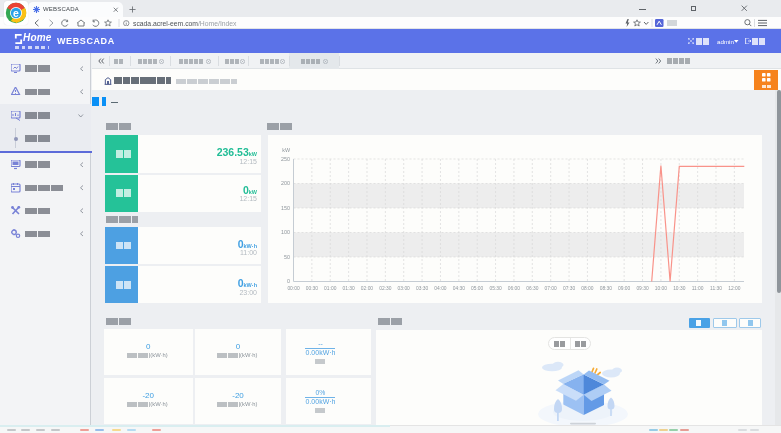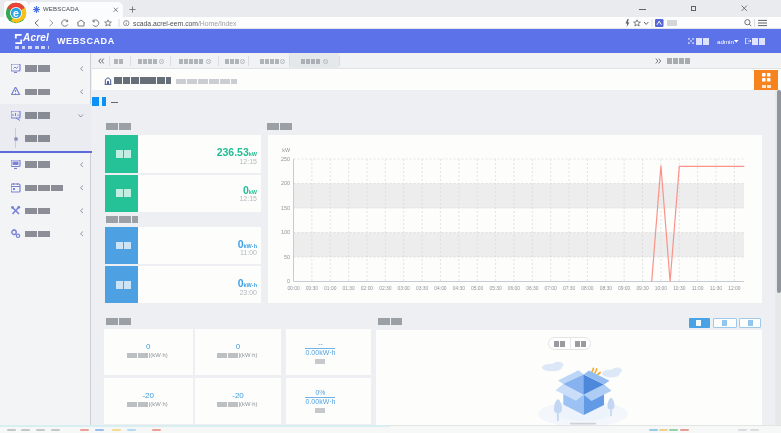--- a/index.html
+++ b/index.html
@@ -80,21 +80,21 @@
   <circle cx="3.4" cy="3.2" r="2.6" stroke="#5f6368" stroke-width=".9" fill="none"></circle>
     <path d="M5.3 5.1 L7.3 7.1" stroke="#5f6368" stroke-width=".9"></path>
   <path d="M10.5 0 L10.5 8" stroke="#dadce0" stroke-width="1"></path>
   <path d="M14 1.4 L23 1.4 M14 4 L23 4 M14 6.6 L23 6.6" stroke="#5f6368" stroke-width="1"></path>
 </svg>
 
 <div class="abs" id="appheader" style="left:0;top:29px;width:781px;height:24px;background:#5b72e8;"></div>
 <svg class="abs" style="left:14px;top:33.5px;" width="9" height="10" viewBox="0 0 10 11">
   <path d="M8.5 1 L2 1 L2 5 M1.5 10 L8 10 L8 6" stroke="#fff" stroke-width="2" fill="none"></path>
 </svg>
-<div class="abs" style="left:23px;top:32px;font-size:10px;font-weight:bold;font-style:italic;color:#fff;letter-spacing:.2px;">Acrel</div>
+<div class="abs" style="left:23px;top:32px;font-size:10px;font-weight:bold;font-style:italic;color:#fff;letter-spacing:.2px;">Home</div>
 <div class="zh" style="left:15px;top:45.5px;width:34px;height:3.8px;color:#fff;opacity:.7;background:repeating-linear-gradient(90deg,currentColor 0 3.8px,transparent 3.8px 6.6px);"></div>
 <div class="abs" style="left:57px;top:36px;font-size:9px;font-weight:bold;color:#fff;letter-spacing:.6px;">WEBSCADA</div>
 
 <svg class="abs" style="left:688px;top:38px;" width="6" height="6" viewBox="0 0 10 10">
   <path d="M0 0 L3.5 0 M0 0 L0 3.5 M10 0 L6.5 0 M10 0 L10 3.5 M0 10 L3.5 10 M0 10 L0 6.5 M10 10 L6.5 10 M10 10 L10 6.5 M2.5 2.5 L4.2 4.2 M7.5 2.5 L5.8 4.2 M2.5 7.5 L4.2 5.8 M7.5 7.5 L5.8 5.8" stroke="#fff" stroke-width="1.4"></path>
 </svg>
 <div class="zh z7" style="left:696px;top:38px;width:14px;height:6.5px;color:#fff;opacity:.8;"></div>
 <div class="abs" style="left:717px;top:38px;font-size:6.2px;color:#fff;">admin</div>
 <svg class="abs" style="left:734px;top:40.2px;" width="4.5" height="2.8" viewBox="0 0 5 3">
     <path d="M0 0 L2.5 3 L5 0 Z" fill="#fff"></path>

